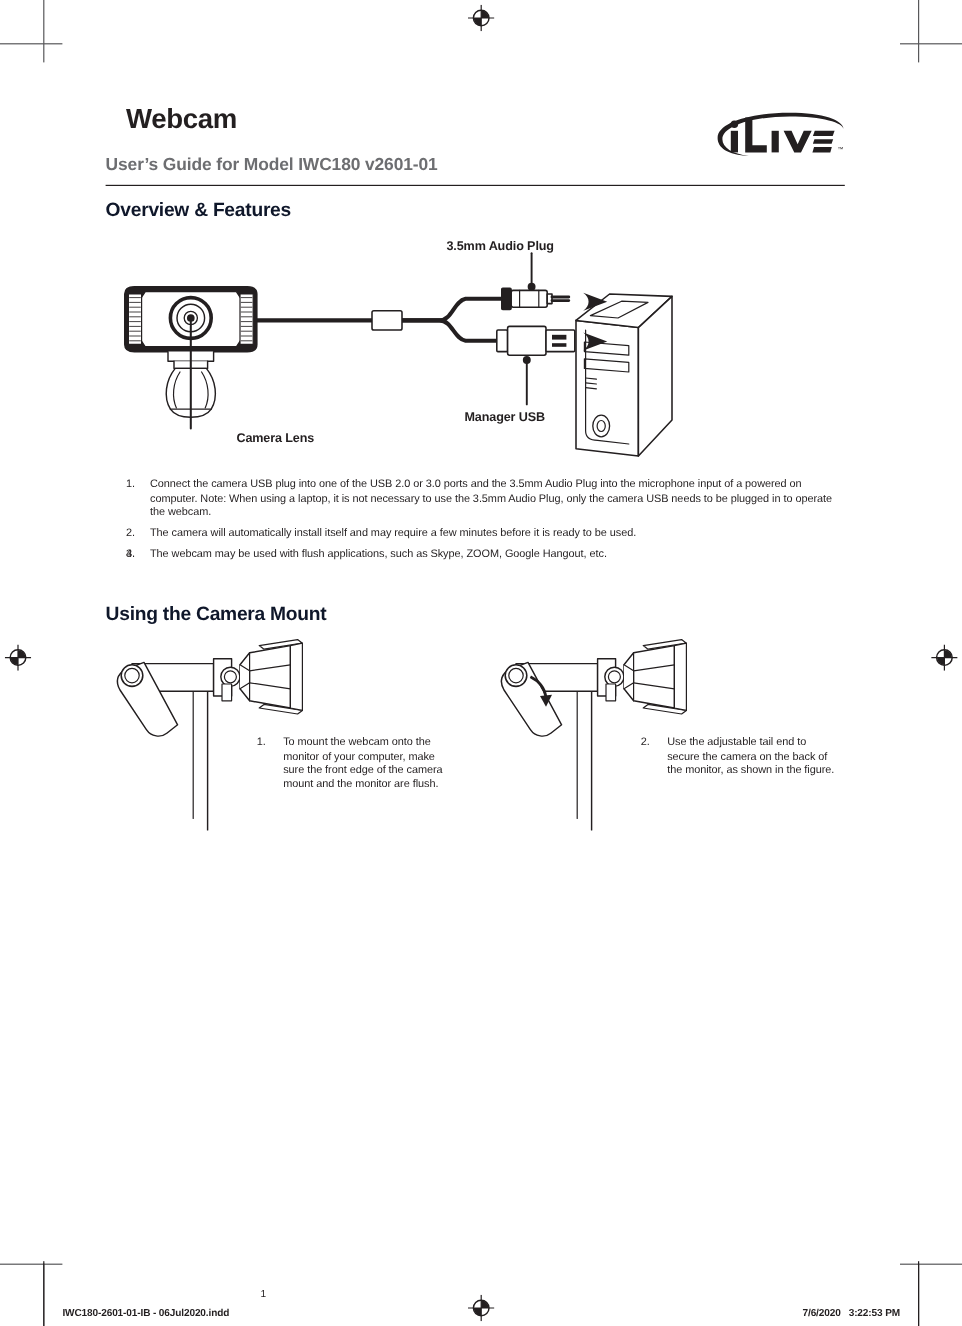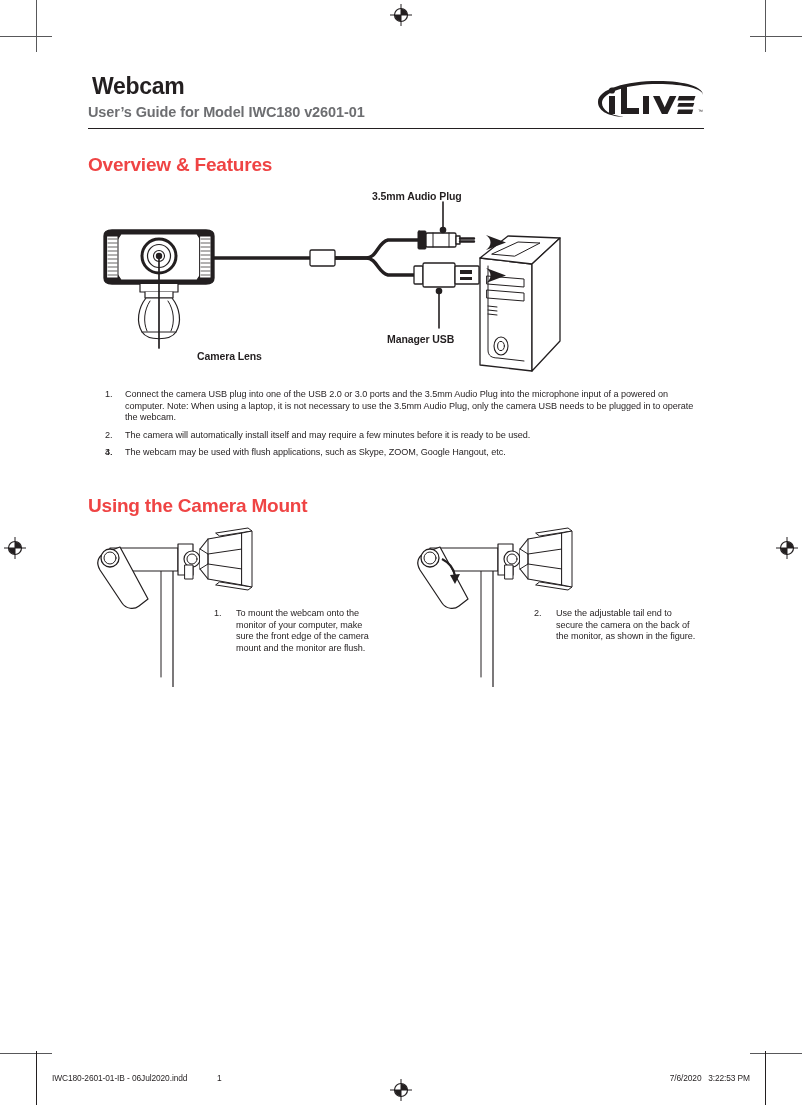--- a/index.html
+++ b/index.html
@@ -18,34 +18,34 @@
   .reg{position:absolute;width:22px;height:22px;}
   .reg svg{display:block;}
 
   
   #page{position:absolute;left:88px;top:70px;width:616px;}
 
   
   .masthead{position:relative;height:72px;}
   .doc-title{
     font-size:23px;font-weight:bold;letter-spacing:-0.3px;
-    line-height:25px;margin:4px;color:#231f20;
+    line-height:25px;margin:17px;color:#231f20;
   }
   .doc-subtitle{
     font-size:14.5px;font-weight:bold;letter-spacing:-0.1px;
     line-height:18px;margin:3px 0 0 0;color:#6d6e71;
   }
   .logo{position:absolute;right:-2px;top:2px;width:124px;height:48px;}
   .rule{
     border:0;border-top:1.6px solid #231f20;margin:7px 0 0 0;height:0;
   }
 
   h2.section{
-    font-size:19px;font-weight:bold;letter-spacing:-0.2px;
-    margin:8px 0 0 0;color:#ef4444;
+    font-size:16px;font-weight:bold;letter-spacing:-0.2px;
+    margin:8px 0 0 0;color:#0f172a;
   }
   h2.section.mount{margin-top:4px;}
 
   
   .fig-hero{position:relative;height:206px;margin-top:4px;}
   .fig-hero svg{position:absolute;left:0;top:0;}
   .callout{
     position:absolute;font-size:10.5px;font-weight:bold;
     letter-spacing:-0.1px;color:#231f20;white-space:nowrap;
   }
@@ -88,23 +88,24 @@
   }
   .mount-cap .txt{display:block;padding-left:22px;}
 
   
   .footer{
     position:absolute;left:0;right:0;bottom:0;height:54px;
   }
   .footer .frame-l{position:absolute;left:36px;top:0;width:1px;height:54px;background:#231f20;}
   .footer .frame-r{position:absolute;left:765px;top:0;width:1px;height:54px;background:#231f20;}
   .footer .txt{
-    position:absolute;top:22px;font-size:8.4px;color:#231f20;
+    position:absolute;top:38px;font-size:8.4px;color:#231f20;
     font-family:"Liberation Sans", sans-serif;letter-spacing:-0.1px;
     white-space:nowrap;
+    font-weight:bold;
   }
   .footer .txt.left{left:52px;}
   .footer .txt.right{right:52px;}
   .footer .pageno{position:absolute;left:217px;top:22px;font-size:8.4px;}
 </style>
 </head>
 <body>
 
 <div class="crop v" style="left:36px;top:0;"></div>
 <div class="crop h" style="left:0;top:36px;"></div>

